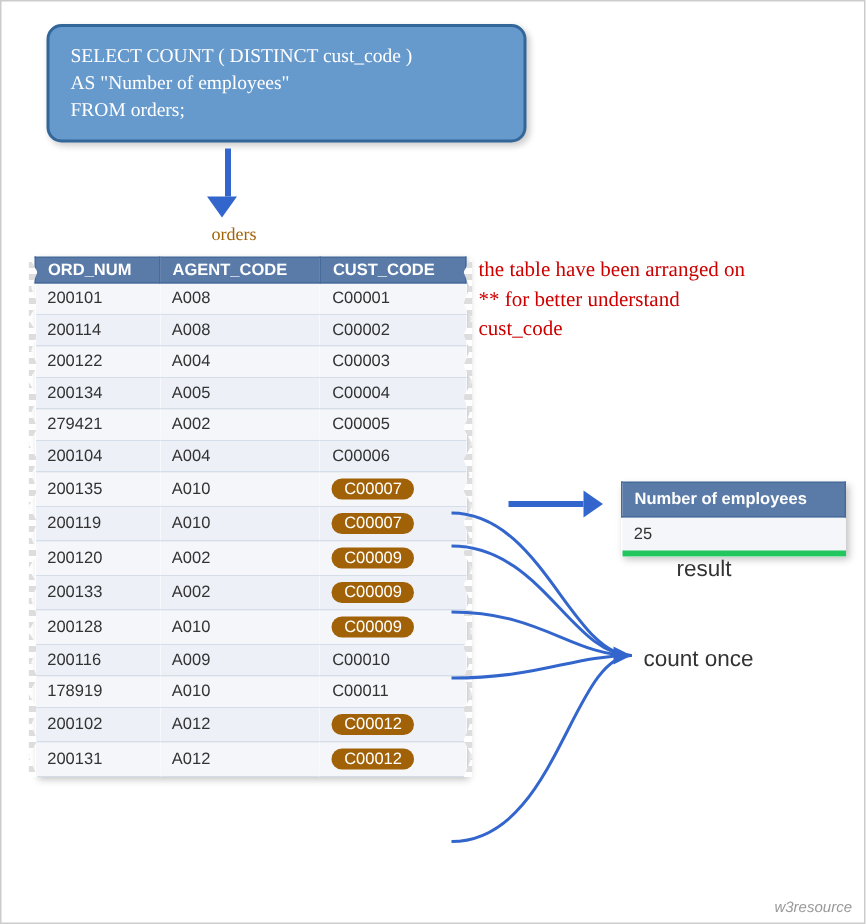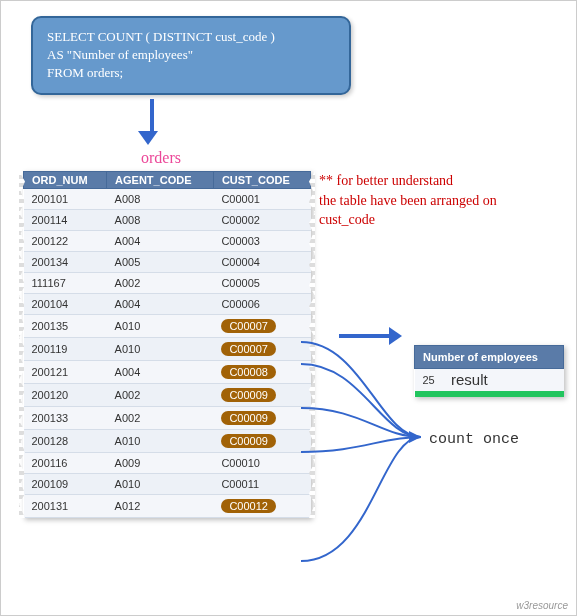--- a/index.html
+++ b/index.html
@@ -38,22 +38,22 @@
     width: 0; height: 0;
     border-left: 10px solid transparent;
     border-right: 10px solid transparent;
     border-top: 14px solid #3366cc;
     margin-left: -8px;
   }
   .orders-label {
     position: absolute;
     left: 140px; top: 148px;
     font-family: "Times New Roman", serif;
-    font-size: 16px;
-    color: #ec4899;
+    font-size: 12px;
+    color: #a16207;
   }
   .table-wrap {
     position: absolute;
     left: 22px;
     top: 170px;
     width: 288px;
     box-shadow: 2px 2px 5px rgba(0,0,0,0.25);
   }
   table.data {
     border-collapse: collapse;
@@ -94,30 +94,29 @@
     font-family: Liberation Sans, sans-serif;
     font-size: 15px;
     color: #333;
   }
   .result-table {
     position: absolute;
     left: 413px;
     top: 320px;
     width: 150px;
     box-shadow: 2px 2px 5px rgba(0,0,0,0.25);
-    margin-top: 24px;
   }
   .result-table table { border-collapse: collapse; width: 100%; font-size: 11px; }
   .result-table th {
     background: #5a7ba8; color: #fff; padding: 5px 8px; text-align: left;
     border: 1px solid #466a99; font-weight: bold;
   }
   .result-table td {
     padding: 5px 8px; background: #f4f6fa; color: #333;
-    border-bottom: 6px solid #22c55e;
+    border-bottom: 4px solid #22c55e;
   }
   .pill {
     display: inline-block;
     background: #a16207;
     color: #fff;
     border-radius: 10px;
     padding: 1px 8px;
   }
   .arrow-right {
     position: absolute;
@@ -130,21 +129,21 @@
   .arrow-right .head {
     width: 0; height: 0;
     border-top: 9px solid transparent;
     border-bottom: 9px solid transparent;
     border-left: 13px solid #3366cc;
   }
   .count-once-label {
     position: absolute;
     left: 428px;
     top: 430px;
-    font-family: Liberation Mono, monospace;
+    font-family: Liberation Sans, sans-serif;
     font-size: 15px;
     color: #333;
   }
   .footer {
     position: absolute;
     right: 8px;
     bottom: 4px;
     font-size: 10px;
     color: #999;
     font-style: italic;
@@ -179,22 +178,22 @@
 </div>
 
 <div class="arrow-down">
   <div class="shaft"></div>
   <div class="head"></div>
 </div>
 
 <div class="orders-label">orders</div>
 
 <div class="note">
+  <div>the table have been arranged on</div>
   <div>** for better understand</div>
-  <div>the table have been arranged on</div>
   <div>cust_code</div>
 </div>
 
 <div class="table-wrap">
   <table class="data">
     <thead>
       <tr>
         <th>ORD_NUM</th>
         <th>AGENT_CODE</th>
         <th>CUST_CODE</th>
@@ -215,68 +214,68 @@
           <td>200122</td>
           <td>A004</td>
           <td>C00003</td>
         </tr>
         <tr>
           <td>200134</td>
           <td>A005</td>
           <td>C00004</td>
         </tr>
         <tr>
-          <td>111167</td>
+          <td>279421</td>
           <td>A002</td>
           <td>C00005</td>
         </tr>
         <tr>
           <td>200104</td>
           <td>A004</td>
           <td>C00006</td>
         </tr>
         <tr>
           <td>200135</td>
           <td>A010</td>
           <td><span class="pill">C00007</span></td>
         </tr>
         <tr>
           <td>200119</td>
           <td>A010</td>
           <td><span class="pill">C00007</span></td>
         </tr>
         <tr>
-          <td>200121</td>
-          <td>A004</td>
-          <td><span class="pill">C00008</span></td>
-        </tr>
-        <tr>
           <td>200120</td>
           <td>A002</td>
           <td><span class="pill">C00009</span></td>
         </tr>
         <tr>
           <td>200133</td>
           <td>A002</td>
           <td><span class="pill">C00009</span></td>
         </tr>
         <tr>
           <td>200128</td>
           <td>A010</td>
           <td><span class="pill">C00009</span></td>
         </tr>
         <tr>
           <td>200116</td>
           <td>A009</td>
           <td>C00010</td>
         </tr>
         <tr>
-          <td>200109</td>
+          <td>178919</td>
           <td>A010</td>
           <td>C00011</td>
+        </tr>
+        <tr>
+          <td>200102</td>
+          <td>A012</td>
+          <td><span class="pill">C00012</span></td>
         </tr>
         <tr>
           <td>200131</td>
           <td>A012</td>
           <td><span class="pill">C00012</span></td>
         </tr>
       </tbody>
   </table>
 </div>
 

